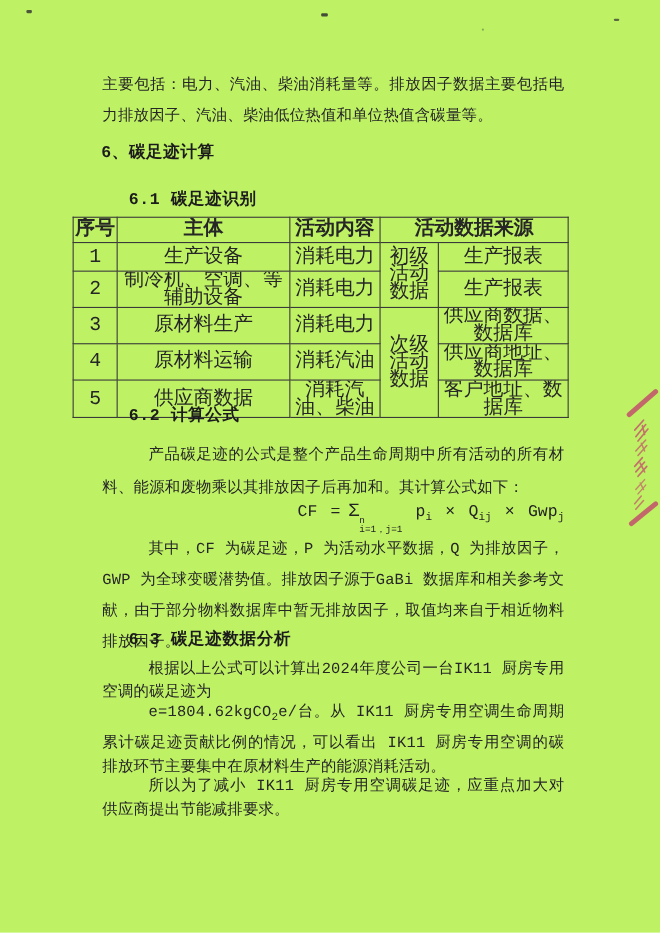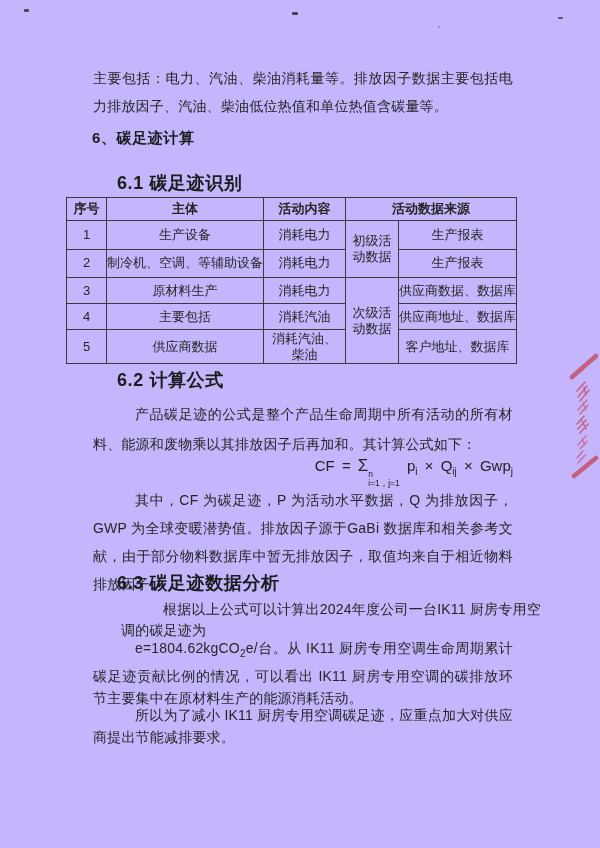--- a/index.html
+++ b/index.html
@@ -1,66 +1,66 @@
 <!DOCTYPE html>
 <html><head>
 <meta charset="utf-8">
 <style>
   * { margin:0; padding:0; box-sizing:border-box; }
   html,body { background:#ffffff; }
   .page {
     position:relative;
     width:600px; height:848px;
-    background:#c4b5fd;
+    background:#bef264;
     overflow:hidden;
-    font-family:Liberation Sans, sans-serif;
+    font-family:Liberation Mono, monospace;
     color:#232323;
   }
   .para {
     position:absolute;
     left:93px; width:420px;
     font-size:14px;
     letter-spacing:0.2px;
     color:#262626;
     text-align:justify;
   }
   .indent { text-indent:42px; }
   .heading {
     position:absolute;
     font-weight:700;
     color:#1c1c1c;
     letter-spacing:0.6px;
     white-space:nowrap;
   }
   .h-main { left:92px; top:129px; font-size:15px; }
-  .h-sub  { left:117px; font-size:18px; }
+  .h-sub  { left:117px; font-size:15px; }
 
   
   table.cf {
     position:absolute;
     left:66px; top:197px;
     width:450px;
     border-collapse:collapse;
     table-layout:fixed;
-    font-size:13px;
+    font-size:18px;
     color:#262626;
   }
   table.cf td {
     border:1px solid #3a3a3a;
     text-align:center;
     vertical-align:middle;
     padding:0;
     line-height:16px;
     overflow:hidden;
   }
   table.cf tr.r-head td { height:23px; font-weight:700; }
   table.cf tr.r td { height:26px; }
   table.cf tr.r-last td { height:34px; }
   table.cf td.col-activity { padding:0 3px; }
-  table.cf td.col-group { padding:12px 6px; }
+  table.cf td.col-group { padding:2px 6px; }
 
   
   .formula {
     position:absolute;
     left:93px; top:456px; width:420px;
     text-align:right;
     font-size:15px;
     color:#222;
     white-space:nowrap;
   }
@@ -132,21 +132,21 @@
       </tr>
       <tr class="r">
         <td>3</td>
         <td>原材料生产</td>
         <td class="col-activity">消耗电力</td>
         <td class="col-group" rowspan="3">次级活动数据</td>
         <td>供应商数据、数据库</td>
       </tr>
       <tr class="r">
         <td>4</td>
-        <td>主要包括</td>
+        <td>原材料运输</td>
         <td class="col-activity">消耗汽油</td>
         <td>供应商地址、数据库</td>
       </tr>
       <tr class="r-last">
         <td>5</td>
         <td>供应商数据</td>
         <td class="col-activity">消耗汽油、柴油</td>
         <td>客户地址、数据库</td>
       </tr>
     </tbody>
@@ -166,21 +166,21 @@
     <span class="op">×</span>
     <span>Q</span><sub>ij</sub>
     <span class="op">×</span>
     <span>Gwp</span><sub>j</sub>
   </div>
 
   <p class="para indent" style="top:486px; line-height:28px;">其中，CF 为碳足迹，P 为活动水平数据，Q 为排放因子，GWP 为全球变暖潜势值。排放因子源于GaBi 数据库和相关参考文献，由于部分物料数据库中暂无排放因子，取值均来自于相近物料排放因子。</p>
 
   <div class="heading h-sub" style="top:571px;">6.3 碳足迹数据分析</div>
 
-  <p class="para indent" style="top:599px; line-height:21px;margin-left:28px;">根据以上公式可以计算出2024年度公司一台IK11 厨房专用空调的碳足迹为</p>
+  <p class="para indent" style="top:599px; line-height:21px;">根据以上公式可以计算出2024年度公司一台IK11 厨房专用空调的碳足迹为</p>
 
   <p class="para indent" style="top:637px; line-height:22px;"><span>e=1804.62kgCO</span><sub style="font-size:10px;">2</sub><span>e/台。从 IK11 厨房专用空调生命周期累计碳足迹贡献比例的情况，可以看出 IK11 厨房专用空调的碳排放环节主要集中在原材料生产的能源消耗活动。</span></p>
 
   <p class="para indent" style="top:704px; line-height:22px;">所以为了减小 IK11 厨房专用空调碳足迹，应重点加大对供应商提出节能减排要求。</p>
 
   <div class="seal">
     <svg width="34" height="128" viewBox="0 0 34 128">
       <g stroke="#c4506b" fill="none" stroke-linecap="round">
         <path d="M31 4 L7 25" stroke-width="4.5" opacity="0.85"></path>
         <path d="M20 30 l-8 9 m10 -5 l-9 11 m11 -7 l-9 11 m4 -14 l2 8" stroke-width="1.5" opacity="0.8"></path>

